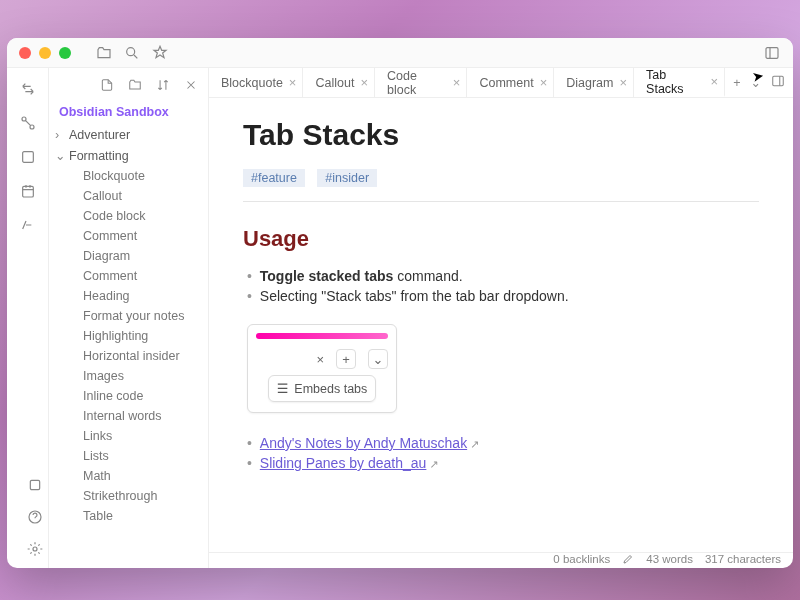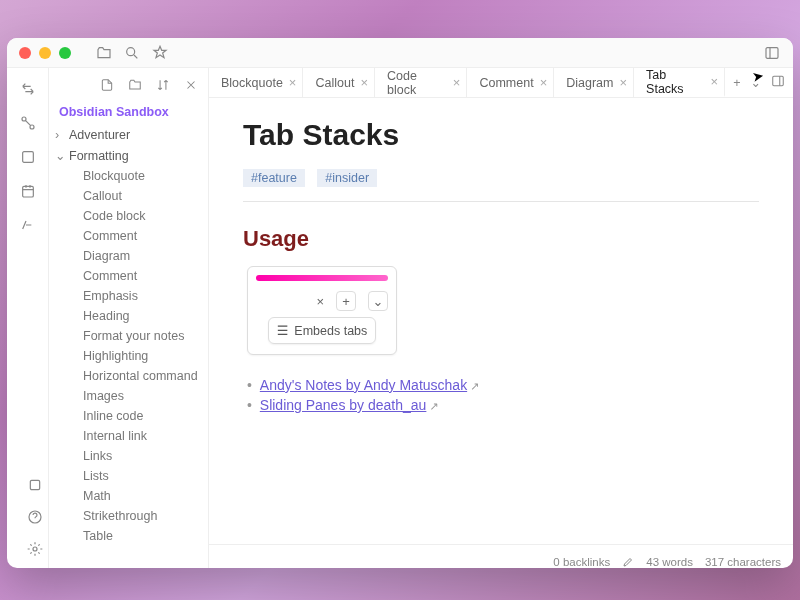--- a/index.html
+++ b/index.html
@@ -135,24 +135,24 @@
   background:#fff;
   box-shadow:0 1px 2px rgba(0,0,0,0.05);
 }
 .embed-img .bar { height:6px; background:linear-gradient(90deg,#f0a,#f6c); border-radius:3px; margin-bottom:10px; width:100%;}
 .embed-img .row1 { display:flex; gap:12px; justify-content:flex-end; align-items:center; margin-bottom:6px; font-size:13px; color:#666;}
 .embed-img .btn { border:1px solid #ddd; border-radius:4px; width:20px; height:20px; display:flex; align-items:center; justify-content:center;}
 .embed-img .menu-row { display:flex; gap:6px; align-items:center; border:1px solid #ddd; border-radius:6px; padding:5px 8px; font-size:12.5px; color:#555; box-shadow:0 1px 2px rgba(0,0,0,0.06); width:fit-content; margin:0 auto;}
 .embed-img .menu-row .ic { font-size:13px; }
 .ext-icon { font-size:11px; color:#999; margin-left:3px;}
 .statusbar {
-  height:24px;
+  height:16px;
   border-top:1px solid #eee;
   display:flex;
-  align-items:flex-end;
+  align-items:flex-start;
   justify-content:flex-end;
   gap:12px;
   padding:0 12px;
   font-size:11.5px;
   color:#888;
 }
 .statusbar .sb-item { display:flex; align-items:center; gap:4px;}
 .cursor-ptr {
   position:absolute;
   top: 68px;
@@ -260,28 +260,27 @@
             <span class="chev">⌄</span>
             <span>Formatting</span>
           </div>
         <div id="formatting-children">
             <div class="tree-item child">Blockquote</div>
             <div class="tree-item child">Callout</div>
             <div class="tree-item child">Code block</div>
             <div class="tree-item child">Comment</div>
             <div class="tree-item child">Diagram</div>
             <div class="tree-item child">Comment</div>
-            <div class="tree-item child">Emphasis</div>
             <div class="tree-item child">Heading</div>
             <div class="tree-item child">Format your notes</div>
             <div class="tree-item child">Highlighting</div>
-            <div class="tree-item child">Horizontal command</div>
+            <div class="tree-item child">Horizontal insider</div>
             <div class="tree-item child">Images</div>
             <div class="tree-item child">Inline code</div>
-            <div class="tree-item child">Internal link</div>
+            <div class="tree-item child">Internal words</div>
             <div class="tree-item child">Links</div>
             <div class="tree-item child">Lists</div>
             <div class="tree-item child">Math</div>
             <div class="tree-item child">Strikethrough</div>
             <div class="tree-item child">Table</div>
           </div>
       </div>
     </div>
 
     <div class="content-col">
@@ -325,20 +324,24 @@
       </div>
 
       <div class="note">
         <h1>Tab Stacks</h1>
         <div class="tags">
           <span class="tag">#feature</span>
           <span class="tag">#insider</span>
         </div>
         <hr class="hr">
         <h2>Usage</h2>
+        <ul>
+          <li><b>Toggle stacked tabs</b><span> command.</span></li>
+          <li><span>Selecting "Stack tabs" from the tab bar dropdown.</span></li>
+        </ul>
         <div class="embed-img">
           <div class="bar"></div>
           <div class="row1">
             <span>×</span>
             <span class="btn">+</span>
             <span class="btn">⌄</span>
           </div>
           <div class="menu-row">
             <span class="ic">☰</span>
             <span>Embeds tabs</span>

